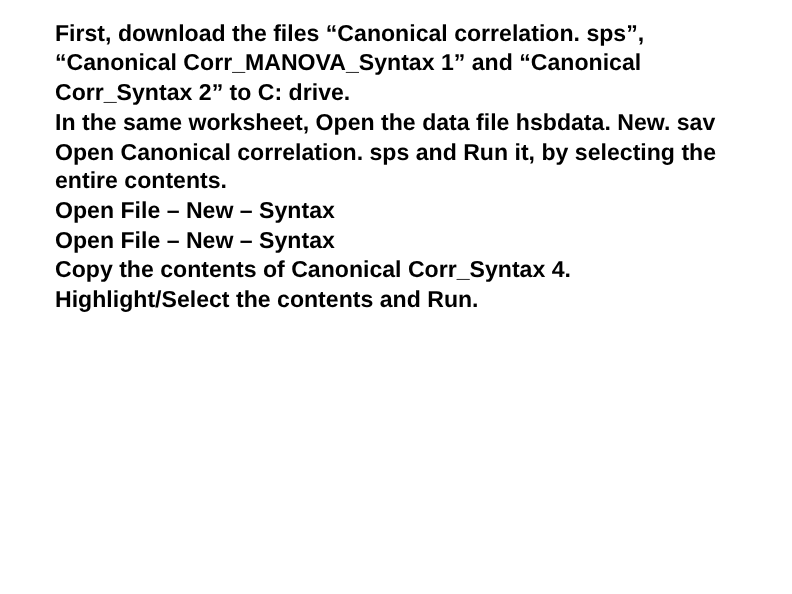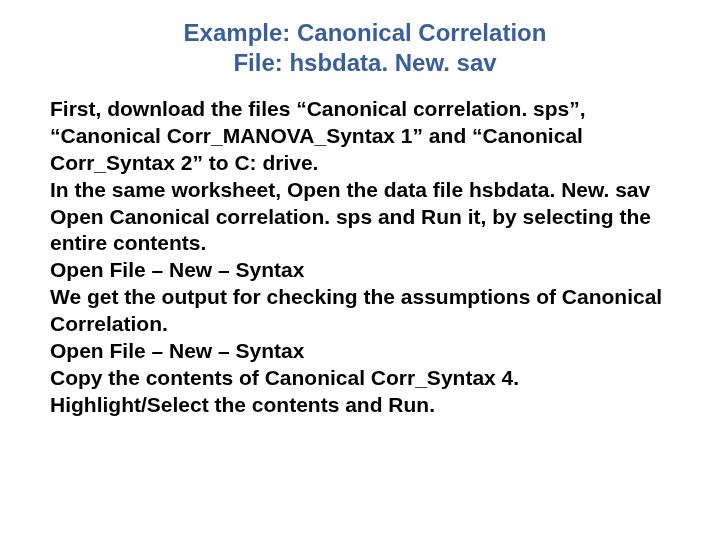--- a/index.html
+++ b/index.html
@@ -29,26 +29,21 @@
     line-height: 1.28;
   }
   .body p {
     margin: 0;
   }
 </style>
 </head>
 <body>
 
 <div class="slide">
-  <div class="heading">
-    <span>Example: Canonical Correlation</span><br>
-    <span>File: hsbdata. New. sav</span>
-  </div>
   <div class="body">
     <p>First, download the files “Canonical correlation. sps”, “Canonical Corr_MANOVA_Syntax 1” and “Canonical Corr_Syntax 2” to C: drive.</p>
     <p>In the same worksheet, Open the data file hsbdata. New. sav</p>
     <p>Open Canonical correlation. sps and Run it, by selecting the entire contents.</p>
     <p>Open File – New – Syntax</p>
-    <p>We get the output for checking the assumptions of Canonical Correlation.</p>
     <p>Open File – New – Syntax</p>
     <p>Copy the contents of Canonical Corr_Syntax 4. Highlight/Select the contents and Run.</p>
   </div>
 </div>
 
 </body></html>

